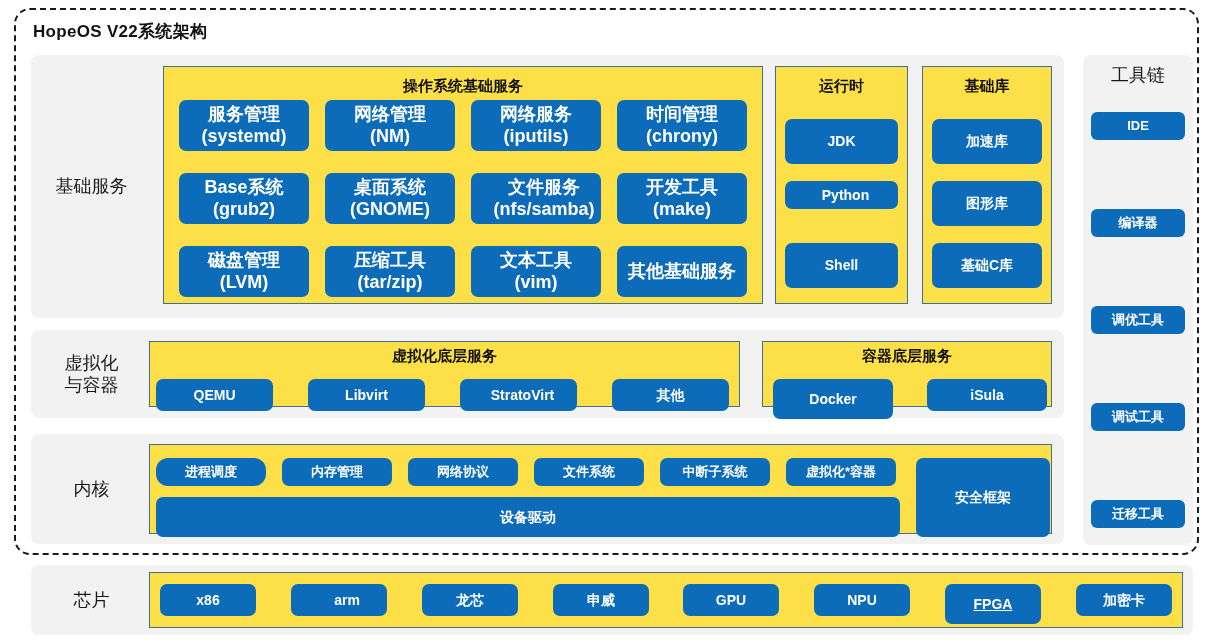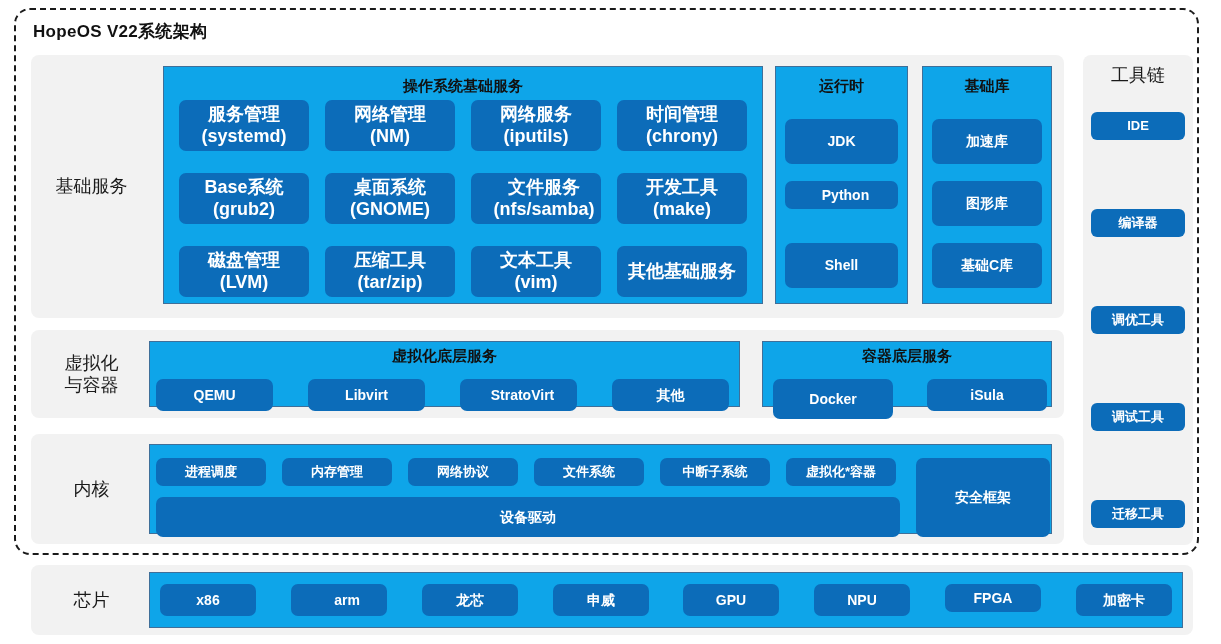--- a/index.html
+++ b/index.html
@@ -28,21 +28,21 @@
     position:absolute;background:#f2f2f2;border-radius:8px;box-sizing:border-box;
   }
   .row-label{
     position:absolute;display:flex;align-items:center;justify-content:center;
     text-align:right;font-size:18px;color:#1a1a1a;line-height:1.25;
     font-weight:400;
   }
 
   
   .group{
-    position:absolute;border:1px solid #3f6f99;background:#0ea5e9;
+    position:absolute;border:1px solid #3f6f99;background:#fde047;
     box-sizing:border-box;
   }
   .group-title{
     position:absolute;width:100%;left:0;text-align:center;
     font-size:15px;font-weight:bold;color:#111;
   }
 
   
   .chip{
     position:absolute;background:#0c6cb9;border-radius:7px;
@@ -131,38 +131,38 @@
   <div id="cont-chips">
       <div class="chip s1" style="left: 773px; top: 379px; width: 120px; height: 40px;">Docker</div>
       <div class="chip s1" style="left: 927px; top: 379px; width: 120px; height: 32px;">iSula</div>
     </div>
 
   <div class="row-panel" id="row-kernel" style="left:31px;top:434px;width:1033px;height:110px;"></div>
   <div class="row-label" id="lbl-kernel" style="left:34px;top:434px;width:115px;height:110px;">内核</div>
 
   <div class="group" id="g-kernel" style="left:149px;top:444px;width:903px;height:90px;"></div>
   <div id="kernel-chips">
-      <div class="chip s3" style="left: 156px; top: 458px; width: 110px; height: 28px;">进程调度</div>
+      <div class="chip s3" style="left: 156px; top: 458px; width: 110px; height: 28px; border-radius: 12px;">进程调度</div>
       <div class="chip s3" style="left: 282px; top: 458px; width: 110px; height: 28px;">内存管理</div>
       <div class="chip s3" style="left: 408px; top: 458px; width: 110px; height: 28px;">网络协议</div>
       <div class="chip s3" style="left: 534px; top: 458px; width: 110px; height: 28px;">文件系统</div>
       <div class="chip s3" style="left: 660px; top: 458px; width: 110px; height: 28px;">中断子系统</div>
       <div class="chip s3" style="left: 786px; top: 458px; width: 110px; height: 28px;">虚拟化*容器</div>
       <div class="chip s1" style="left: 156px; top: 497px; width: 744px; height: 40px;">设备驱动</div>
       <div class="chip s1" style="left: 916px; top: 458px; width: 134px; height: 79px;">安全框架</div>
     </div>
 
   <div class="row-panel" id="row-chip" style="left:31px;top:565px;width:1162px;height:70px;"></div>
   <div class="row-label" id="lbl-chip" style="left:34px;top:565px;width:115px;height:70px;">芯片</div>
 
   <div class="group" id="g-chip" style="left:149px;top:572px;width:1034px;height:56px;"></div>
   <div id="chip-chips">
       <div class="chip s1" style="left: 160px; top: 584px; width: 96px; height: 32px;">x86</div>
       <div class="chip s1" style="left: 291px; top: 584px; width: 96px; height: 32px; padding-left: 16px;">arm</div>
       <div class="chip s1" style="left: 422px; top: 584px; width: 96px; height: 32px;">龙芯</div>
       <div class="chip s1" style="left: 553px; top: 584px; width: 96px; height: 32px;">申威</div>
       <div class="chip s1" style="left: 683px; top: 584px; width: 96px; height: 32px;">GPU</div>
       <div class="chip s1" style="left: 814px; top: 584px; width: 96px; height: 32px;">NPU</div>
-      <div class="chip s1" style="left: 945px; top: 584px; width: 96px; height: 28px;">FPGA</div>
+      <div class="chip s1" style="left: 945px; top: 584px; width: 96px; height: 40px; text-decoration: underline;">FPGA</div>
       <div class="chip s1" style="left: 1076px; top: 584px; width: 96px; height: 32px;">加密卡</div>
     </div>
 
 </div>
 
 </body></html>

